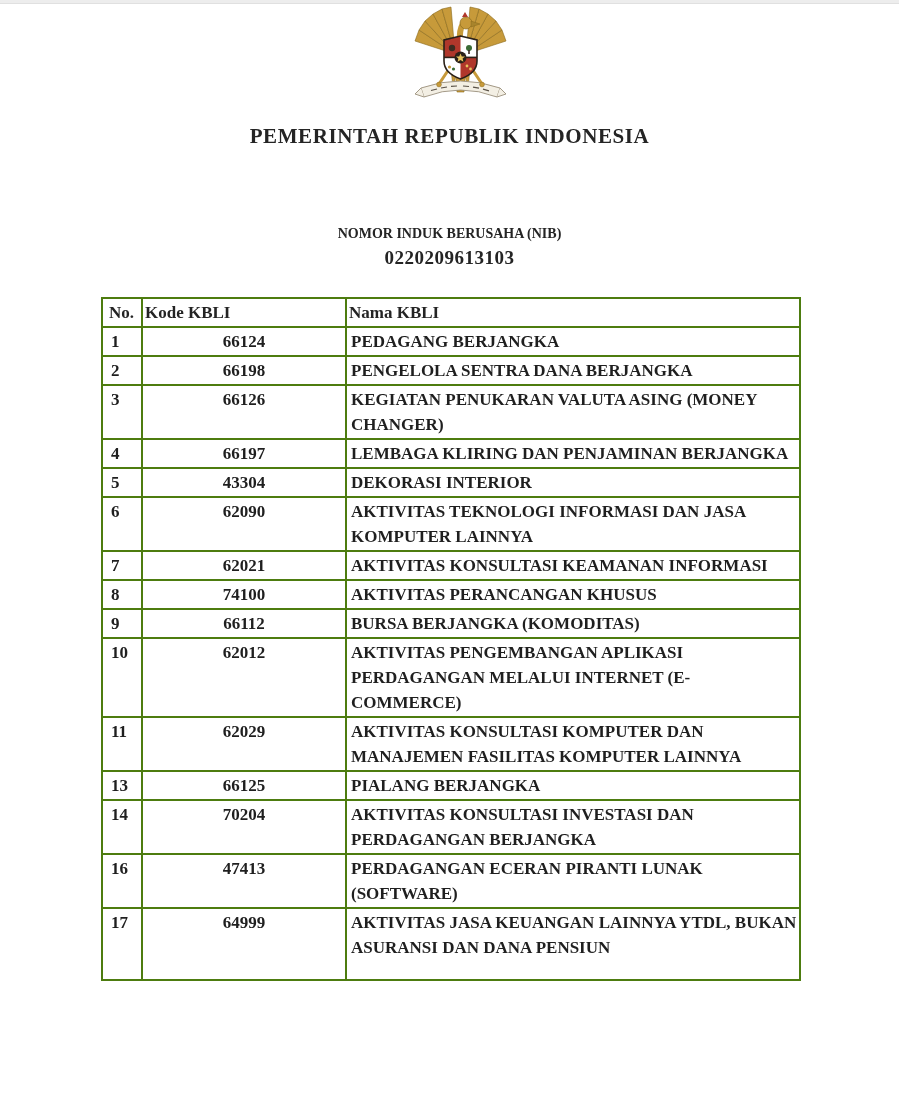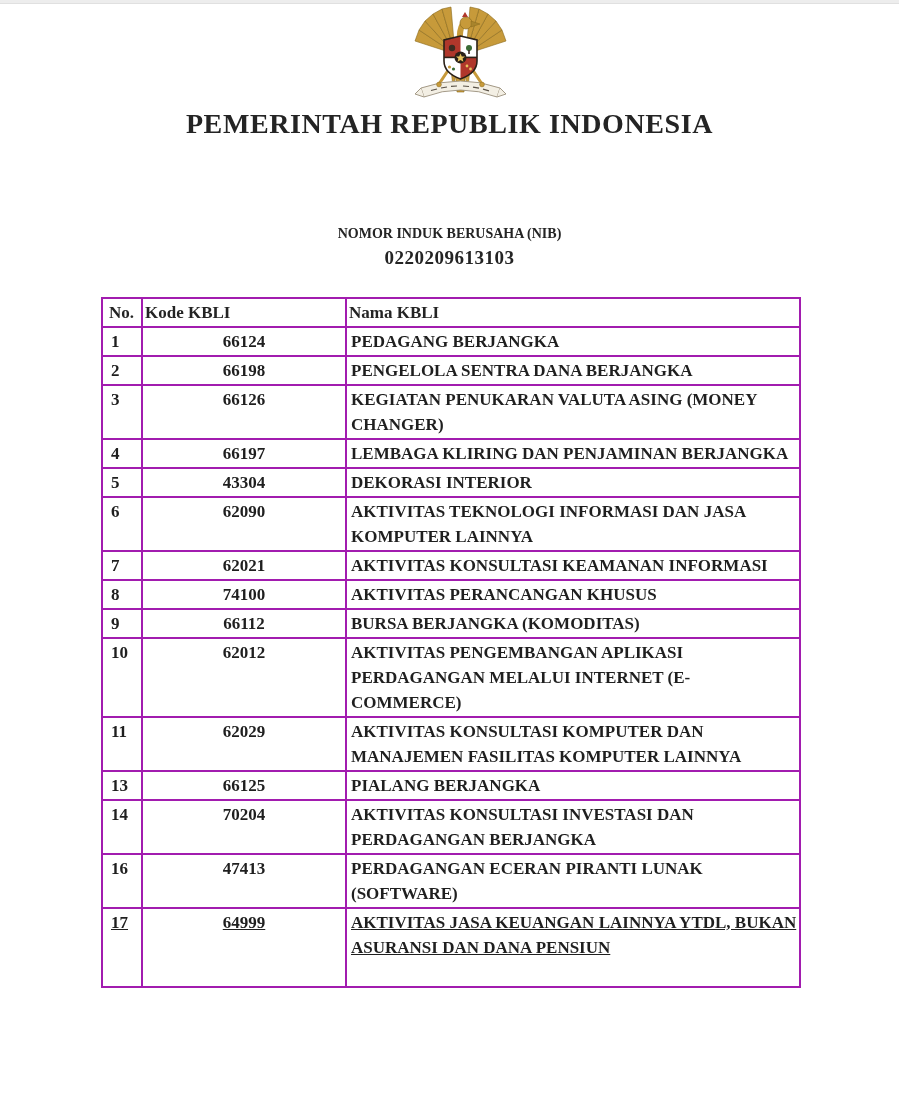--- a/index.html
+++ b/index.html
@@ -16,23 +16,23 @@
     position: absolute; top: 0; left: 0; right: 0;
     height: 3px; background: #ededed; border-bottom: 1px solid #e0e0e0;
   }
   .emblem {
     position: absolute;
     top: 4px; left: 413px;
     width: 95px; height: 100px;
   }
   .doc-title {
     position: absolute;
-    top: 108px; left: 0; width: 100%;
+    top: 124px; left: 0; width: 100%;
     text-align: center;
-    font-size: 28px; font-weight: bold;
+    font-size: 21px; font-weight: bold;
     letter-spacing: 0.6px;
     color: #242424;
   }
   .nib-heading {
     position: absolute;
     top: 226px; left: 0; width: 100%;
     text-align: center;
     font-size: 14px; font-weight: bold;
     color: #242424;
   }
@@ -48,33 +48,33 @@
     position: absolute;
     top: 297px; left: 101px;
     width: 698px;
     border-collapse: collapse;
     table-layout: fixed;
   }
   .kbli col.c-no   { width: 40px; }
   .kbli col.c-kode { width: 204px; }
   .kbli col.c-nama { width: 454px; }
   .kbli th, .kbli td {
-    border: 2px solid #a21caf;
+    border: 2px solid #4d7c0f;
     font-size: 17px;
     font-weight: bold;
     line-height: 25px;
     vertical-align: top;
     overflow: hidden;
   }
   .kbli th { text-align: left; padding: 1px 2px; color: #242424; }
   .kbli th.h-no { text-align: left; padding-left: 6px; }
   .kbli td.no   { text-align: left; padding: 1px 2px 1px 8px; }
   .kbli td.kode { text-align: center; padding: 1px 2px; }
   .kbli td.nama { text-align: left; padding: 1px 2px 1px 4px; }
-  .kbli tr.last td { padding-bottom: 26px; text-decoration: underline; }
+  .kbli tr.last td { padding-bottom: 19px; }
 </style>
 </head>
 <body>
 
 <div class="page">
 
   <div class="photo-top-edge"></div>
 
   <div class="emblem">
     <svg viewBox="0 0 95 100" width="95" height="100">

